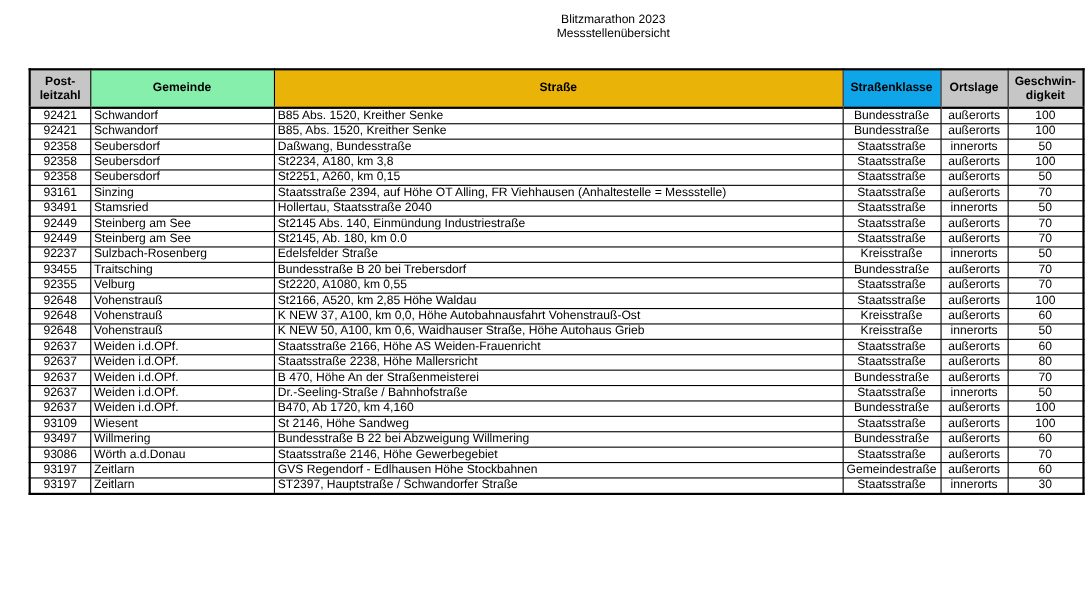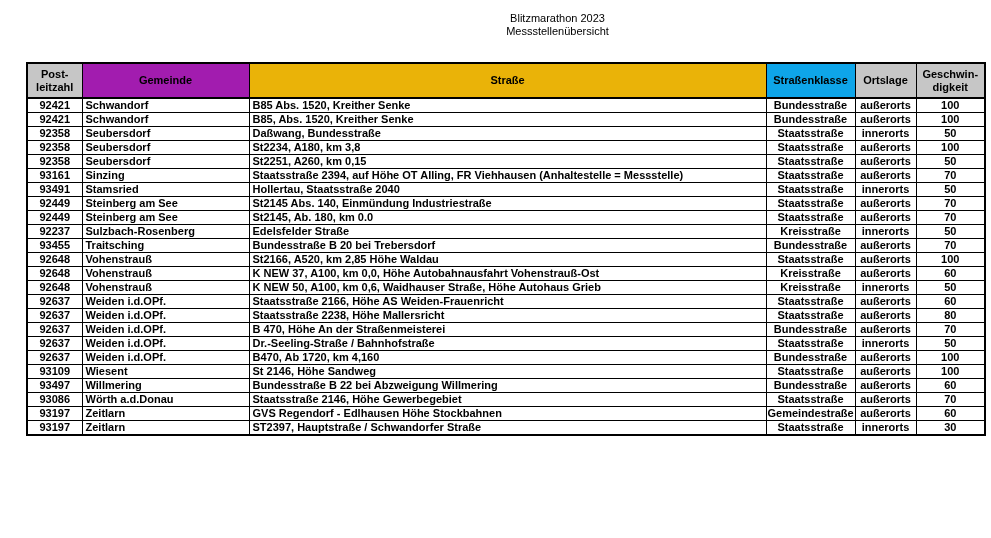--- a/index.html
+++ b/index.html
@@ -48,21 +48,20 @@
   table.measure-table thead th {
     height: 33px;
     font-weight: bold;
     text-align: center;
     line-height: 13px;
     border-bottom: 2px solid #000000;
     padding: 0 1px;
   }
   table.measure-table tbody tr {
     height: 14px;
-    font-weight: bold;
   }
   table.measure-table tbody td {
     line-height: 13px;
     padding: 0 1px;
     text-align: center;
   }
   table.measure-table tbody td:nth-child(2),
   table.measure-table tbody td:nth-child(3) {
     text-align: left;
     padding: 0 3px;
@@ -83,21 +82,21 @@
       <col style="width:55px">
       <col style="width:167px">
       <col style="width:517px">
       <col style="width:89px">
       <col style="width:61px">
       <col style="width:69px">
     </colgroup>
     <thead>
       <tr id="header-row">
           <th style="background: rgb(198, 198, 198);">Post-<br>leitzahl</th>
-          <th style="background: #a21caf; margin-left: 12px;">Gemeinde</th>
+          <th style="background: #86efac; margin-left: 12px;">Gemeinde</th>
           <th style="background: #eab308;">Straße</th>
           <th style="background: #0ea5e9; margin-top: 41px;">Straßenklasse</th>
           <th style="background: rgb(198, 198, 198);">Ortslage</th>
           <th style="background: rgb(198, 198, 198);">Geschwin-<br>digkeit</th>
         </tr>
     </thead>
     <tbody id="table-body">
         <tr>
           <td>92421</td>
           <td>Schwandorf</td>
@@ -180,20 +179,28 @@
         </tr>
         <tr>
           <td>93455</td>
           <td>Traitsching</td>
           <td>Bundesstraße B 20 bei Trebersdorf</td>
           <td>Bundesstraße</td>
           <td>außerorts</td>
           <td>70</td>
         </tr>
         <tr>
+          <td>92355</td>
+          <td>Velburg</td>
+          <td>St2220, A1080, km 0,55</td>
+          <td>Staatsstraße</td>
+          <td>außerorts</td>
+          <td>70</td>
+        </tr>
+        <tr>
           <td>92648</td>
           <td>Vohenstrauß</td>
           <td>St2166, A520, km 2,85 Höhe Waldau</td>
           <td>Staatsstraße</td>
           <td>außerorts</td>
           <td>100</td>
         </tr>
         <tr>
           <td>92648</td>
           <td>Vohenstrauß</td>

